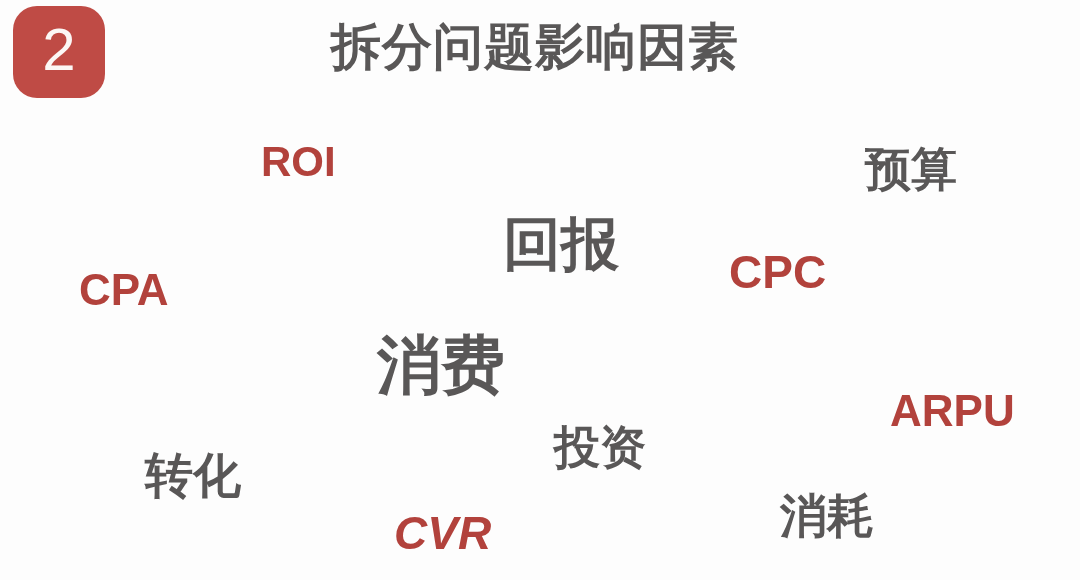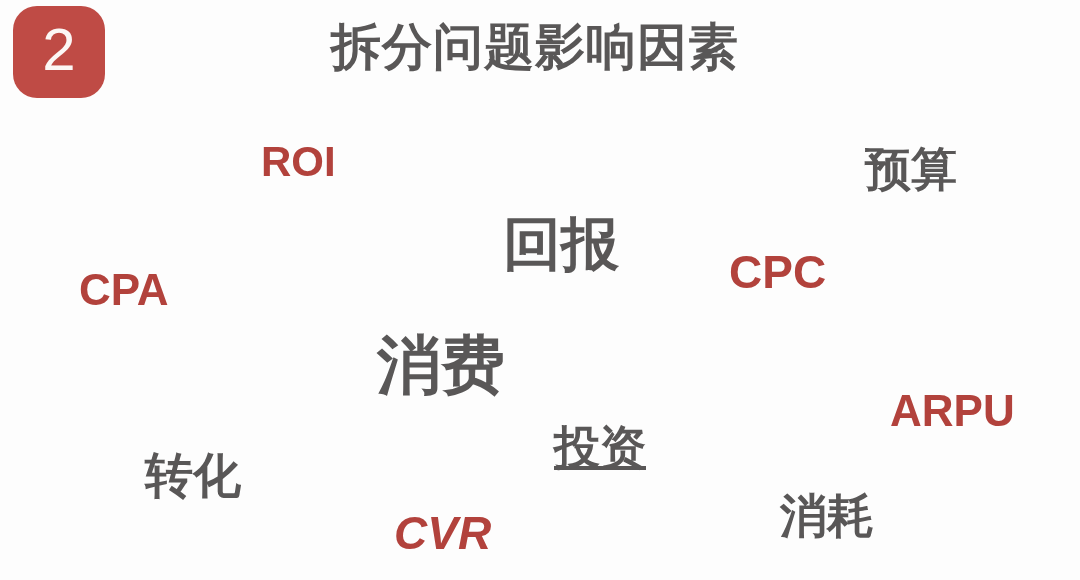--- a/index.html
+++ b/index.html
@@ -61,18 +61,18 @@
 
   <div id="keyword-cloud">
       <span class="keyword" style="left: 261px; top: 141px; font-size: 42px; color: rgb(178, 66, 60);">ROI</span>
       <span class="keyword" style="left: 865px; top: 140px; font-size: 46px; color: rgb(89, 87, 87); margin-top: 6px;">预算</span>
       <span class="keyword" style="left: 503px; top: 215px; font-size: 58px; color: rgb(89, 87, 87);">回报</span>
       <span class="keyword" style="left: 729px; top: 249px; font-size: 46px; color: rgb(178, 66, 60);">CPC</span>
       <span class="keyword" style="left: 79px; top: 268px; font-size: 44px; color: rgb(178, 66, 60);">CPA</span>
       <span class="keyword" style="left: 333px; top: 333px; font-size: 64px; color: rgb(89, 87, 87); margin-left: 44px;">消费</span>
       <span class="keyword" style="left: 890px; top: 345px; font-size: 44px; color: rgb(178, 66, 60); margin-top: 44px;">ARPU</span>
       <span class="keyword" style="left: 145px; top: 452px; font-size: 48px; color: rgb(89, 87, 87);">转化</span>
-      <span class="keyword" style="left: 554px; top: 424px; font-size: 46px; color: rgb(89, 87, 87); text-decoration: underline;">投资</span>
+      <span class="keyword" style="left: 554px; top: 424px; font-size: 46px; color: rgb(89, 87, 87);">投资</span>
       <span class="keyword" style="left: 394px; top: 510px; font-size: 46px; color: rgb(178, 66, 60); font-style: italic;">CVR</span>
       <span class="keyword" style="left: 780px; top: 492px; font-size: 47px; color: rgb(89, 87, 87);">消耗</span>
     </div>
 
 </div>
 
 </body></html>

